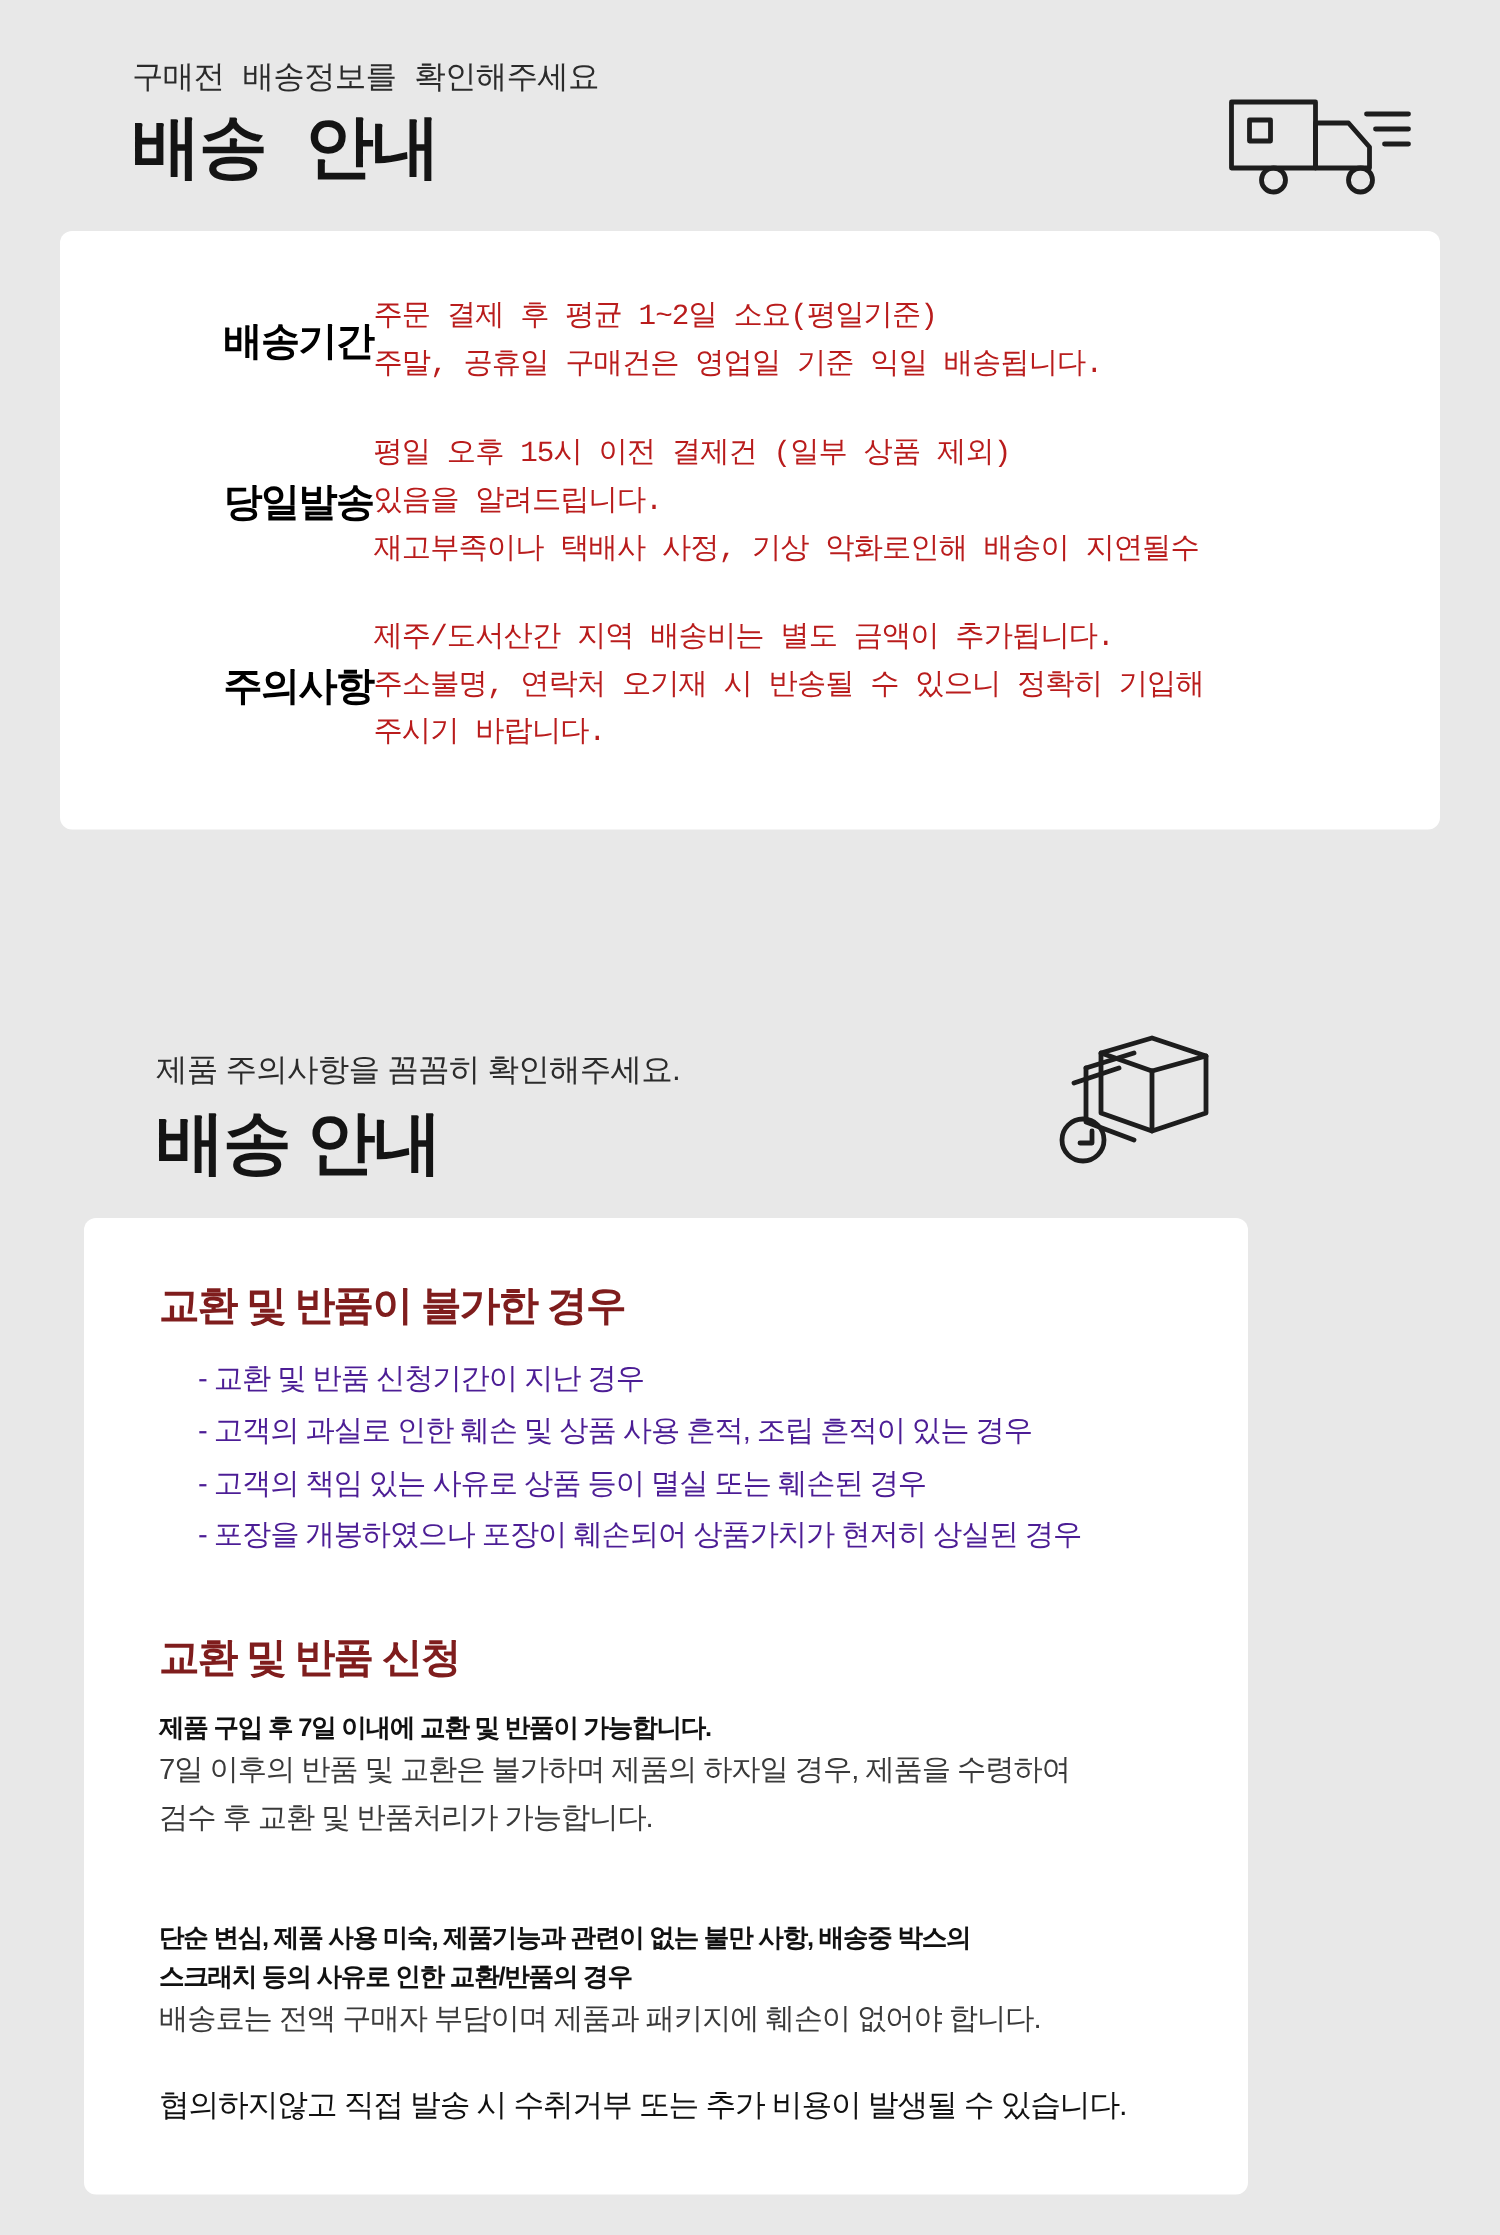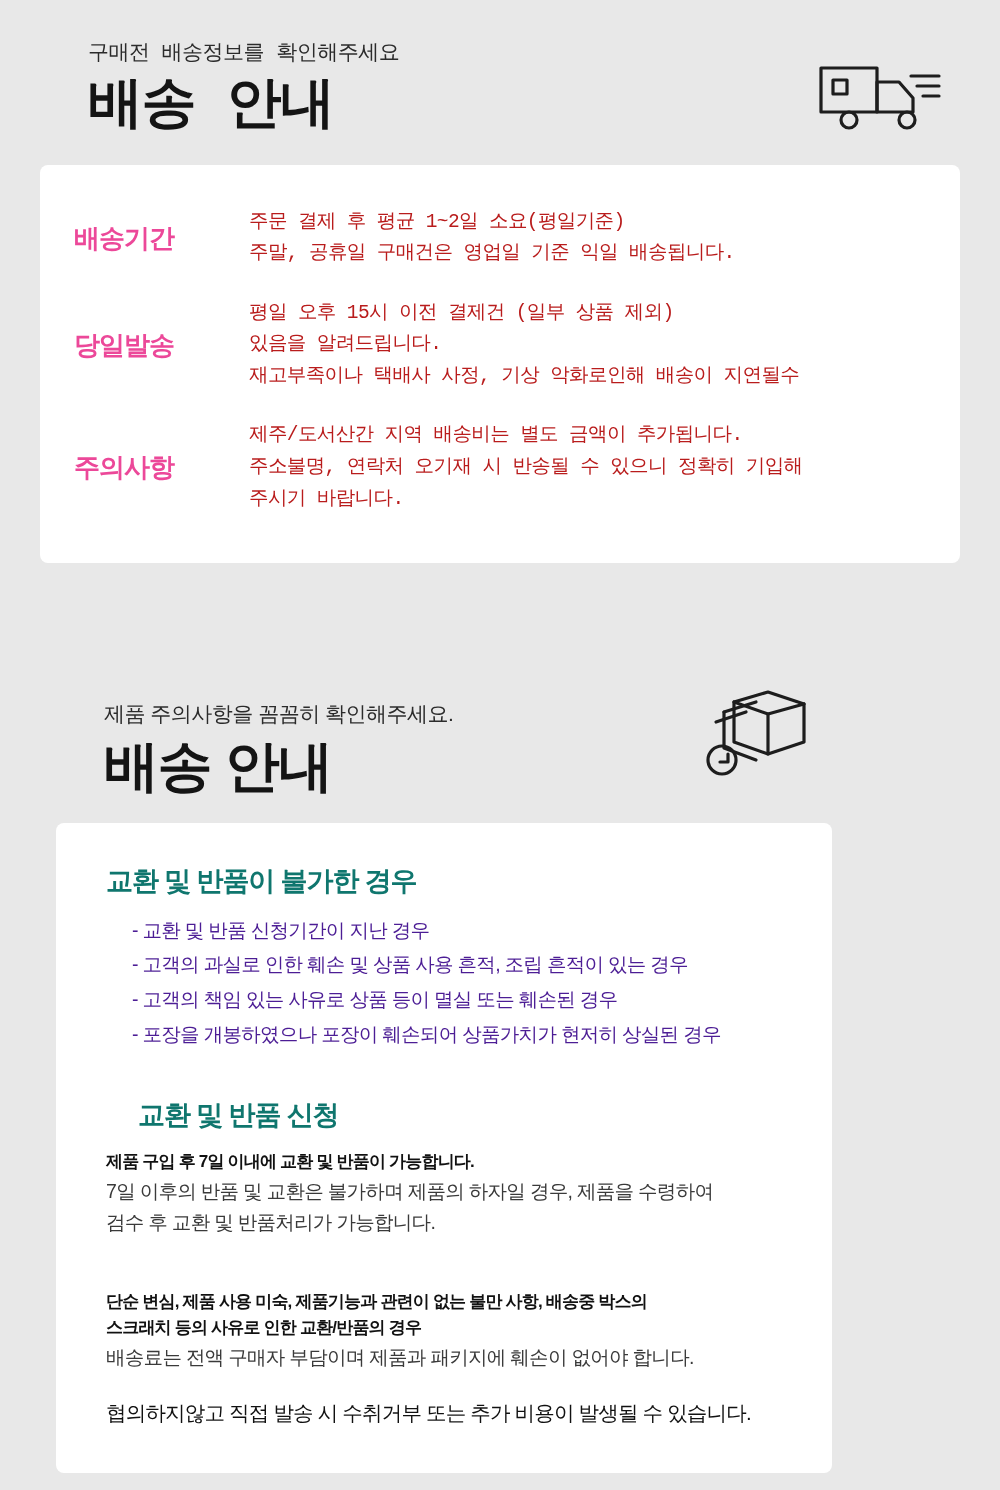--- a/index.html
+++ b/index.html
@@ -29,21 +29,21 @@
     position: relative;
     padding: 40px 60px 0 88px;
   }
   .head-sub {
     font-size: 21px;
     color: #2b2b2b;
     letter-spacing: -0.5px;
     line-height: 1.3;
   }
   .head-title {
-    font-size: 55px;
+    font-size: 46px;
     font-weight: bold;
     letter-spacing: -1.5px;
     color: #141414;
     margin-top: 8px;
     line-height: 1.15;
   }
   .head-icon {
     position: absolute;
     right: 55px;
     top: 56px;
@@ -69,25 +69,25 @@
   }
 
   .row {
     display: flex;
     align-items: center;
     padding: 14px 0;
   }
   .row-label {
     width: 175px;
     flex: 0 0 175px;
-    text-align: left;
+    text-align: right;
     font-size: 26px;
     font-weight: bold;
     letter-spacing: -1px;
-    color: #ec4899;
+    color: #000000;
   }
   .row-body {
     flex: 1 1 auto;
     font-size: 19.5px;
     line-height: 1.62;
     letter-spacing: -0.6px;
     color: #b91c1c;
     padding-right: 6px;
   }
   .row-body div { white-space: pre-wrap; }
@@ -99,33 +99,33 @@
     width: 856px;
   }
   .card-two {
     margin-top: 24px;
     padding: 40px 50px 46px 50px;
   }
   .block-title {
     font-size: 27px;
     font-weight: bold;
     letter-spacing: -1.1px;
-    color: #0f766e;
+    color: #7f1d1d;
   }
   .bullets {
     margin: 14px 0 0 26px;
   }
   .bullets li {
     list-style: none;
     font-size: 19.5px;
     line-height: 1.78;
     letter-spacing: -0.7px;
     color: #4c1d95;
   }
-  .block-title.second { margin-top: 46px; margin-left: 32px; }
+  .block-title.second { margin-top: 46px; }
 
   .para-group { margin-top: 16px; }
   .para-strong {
     font-size: 17px;
     font-weight: bold;
     letter-spacing: -0.8px;
     line-height: 1.55;
     color: #111;
   }
   .para-text {

